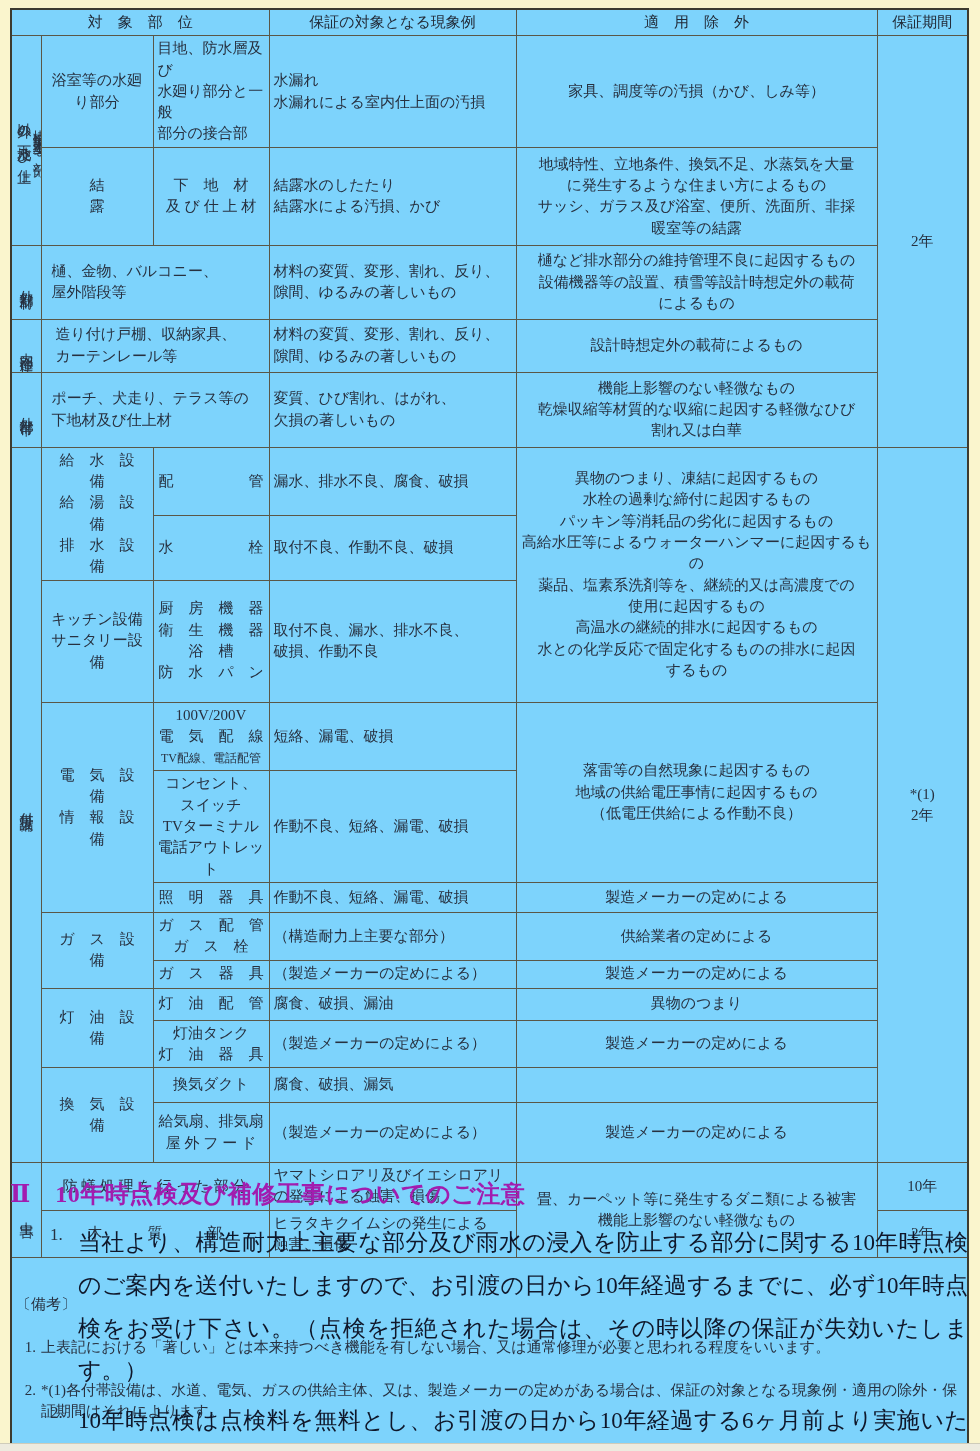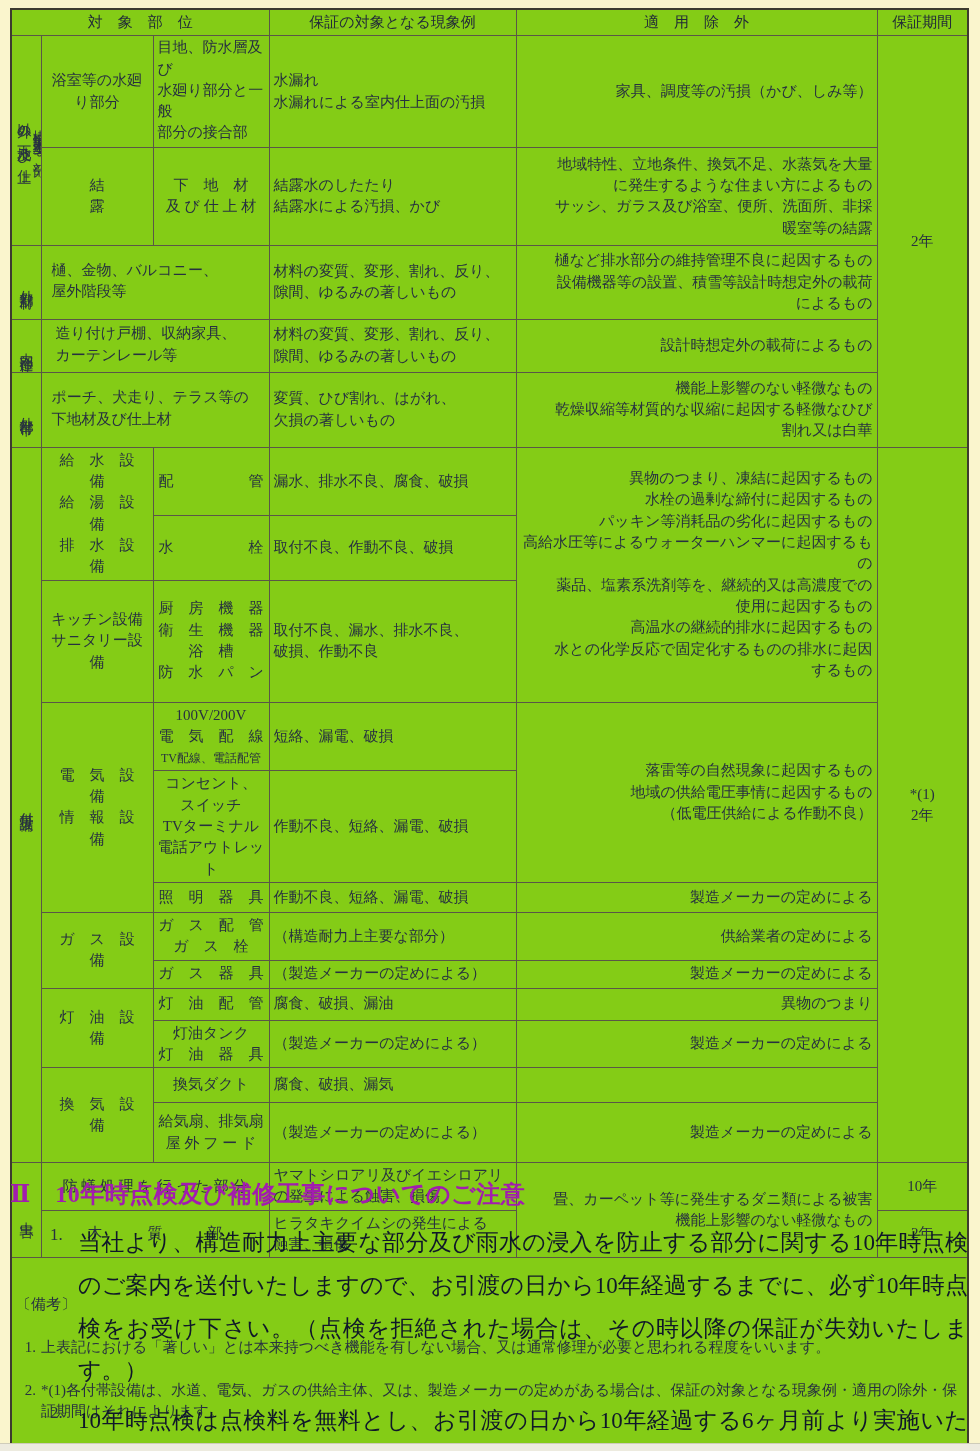--- a/index.html
+++ b/index.html
@@ -7,37 +7,37 @@
     width:980px;height:1451px;position:relative;
     background:#faf5cd;
     font-family:"Liberation Serif","DejaVu Serif",serif;
     color:#273140;
     overflow:hidden;
   }
   
   .table-wrap{position:absolute;left:10px;top:8px;}
   table.warranty{
     border-collapse:collapse;table-layout:fixed;width:957px;
-    border:2px solid #3d3b2f;background:#84cc16;
+    border:2px solid #3d3b2f;background:#7dd3fc;
   }
   table.warranty th,table.warranty td{
     border:1px solid #5a5747;
     font-weight:normal;
     font-size:15px;line-height:1.42;
     vertical-align:middle;
     white-space:pre-line;
     padding:2px 4px;
     overflow:hidden;
   }
   th.hd{font-size:16px;text-align:center;padding:1px 0;color:#222b38;}
   
   td.c{text-align:center;}
-  td.l{text-align:left;font-family:Liberation Mono, monospace;}
+  td.l{text-align:left;}
   td.colD{text-align:left;padding-left:9px;padding-right:3px;}
-  td.colE{text-align:right;padding-left:8px;padding-right:2px;font-size:14.5px;line-height:1.46;}
+  td.colE{text-align:center;padding-left:8px;padding-right:2px;font-size:14.5px;line-height:1.46;}
   td.colF{text-align:center;}
   td.sm{font-size:13px;line-height:1.35;}
   td.xs{font-size:12.5px;line-height:1.3;margin-left:14px;}
   td.spread{font-size:14.5px;padding-left:1px;padding-right:1px;}
   
   td.vert{padding:2px 0;text-align:center;vertical-align:middle;}
   td.vert .vt{
     display:inline-block;writing-mode:vertical-rl;text-orientation:mixed;
     white-space:pre-line;line-height:1.12;font-size:14px;letter-spacing:2px;
   }

